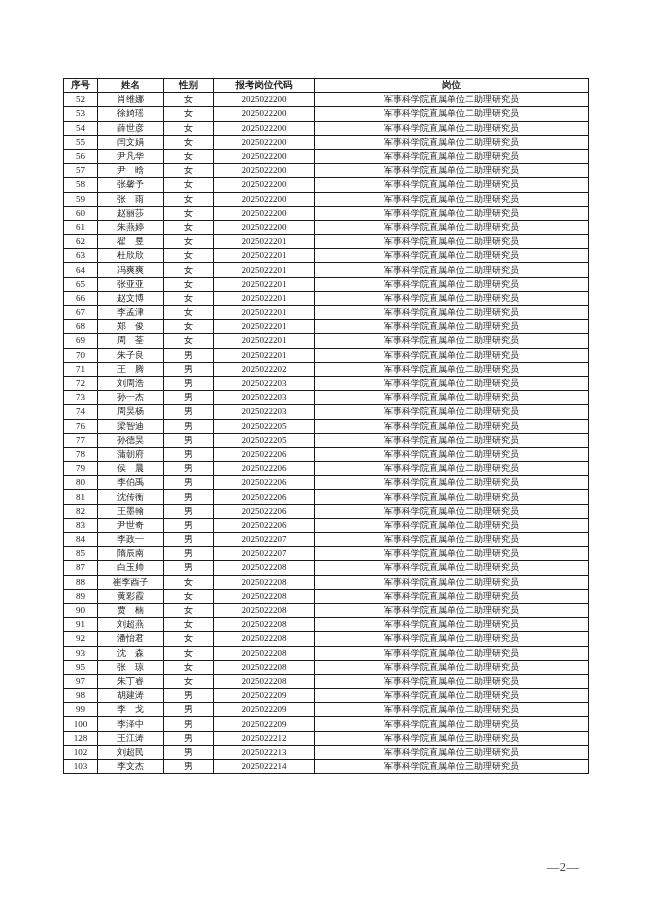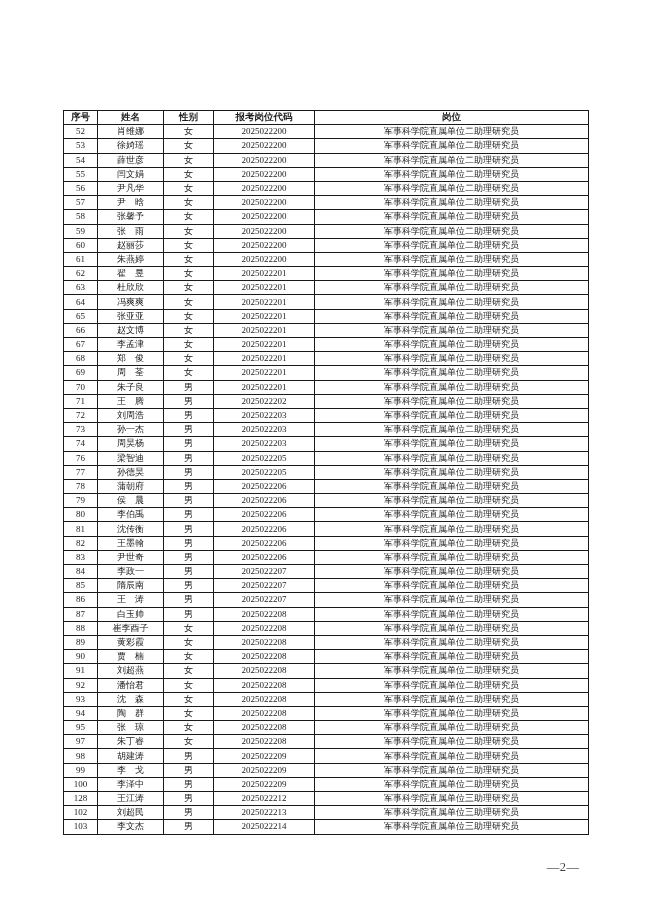--- a/index.html
+++ b/index.html
@@ -34,21 +34,20 @@
     line-height: 1;
     overflow: hidden;
     white-space: nowrap;
   }
   .roster-table th {
     font-weight: bold;
     font-size: 9.5px;
   }
   .roster-table {
     border: 1.5px solid #000;
-    margin-top: 32px;
   }
   .page-number {
     position: absolute;
     top: 860px;
     left: 528px;
     width: 70px;
     text-align: center;
     font-size: 12.5px;
     color: #3f3f3f;
     letter-spacing: 0.5px;
@@ -302,27 +301,20 @@
           <td>军事科学院直属单位二助理研究员</td>
         </tr>
         <tr>
           <td>85</td>
           <td>隋辰南</td>
           <td>男</td>
           <td>2025022207</td>
           <td>军事科学院直属单位二助理研究员</td>
         </tr>
         <tr>
-          <td>86</td>
-          <td>王　涛</td>
-          <td>男</td>
-          <td>2025022207</td>
-          <td>军事科学院直属单位二助理研究员</td>
-        </tr>
-        <tr>
           <td>87</td>
           <td>白玉帅</td>
           <td>男</td>
           <td>2025022208</td>
           <td>军事科学院直属单位二助理研究员</td>
         </tr>
         <tr>
           <td>88</td>
           <td>崔李酉子</td>
           <td>女</td>
@@ -353,27 +345,20 @@
         <tr>
           <td>92</td>
           <td>潘怡君</td>
           <td>女</td>
           <td>2025022208</td>
           <td>军事科学院直属单位二助理研究员</td>
         </tr>
         <tr>
           <td>93</td>
           <td>沈　森</td>
-          <td>女</td>
-          <td>2025022208</td>
-          <td>军事科学院直属单位二助理研究员</td>
-        </tr>
-        <tr>
-          <td>94</td>
-          <td>陶　群</td>
           <td>女</td>
           <td>2025022208</td>
           <td>军事科学院直属单位二助理研究员</td>
         </tr>
         <tr>
           <td>95</td>
           <td>张　琼</td>
           <td>女</td>
           <td>2025022208</td>
           <td>军事科学院直属单位二助理研究员</td>

